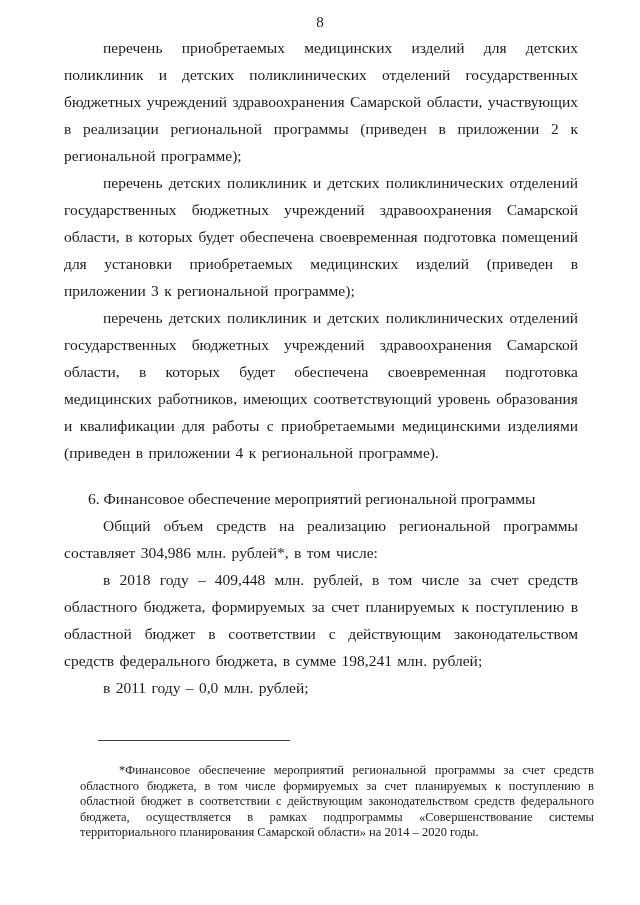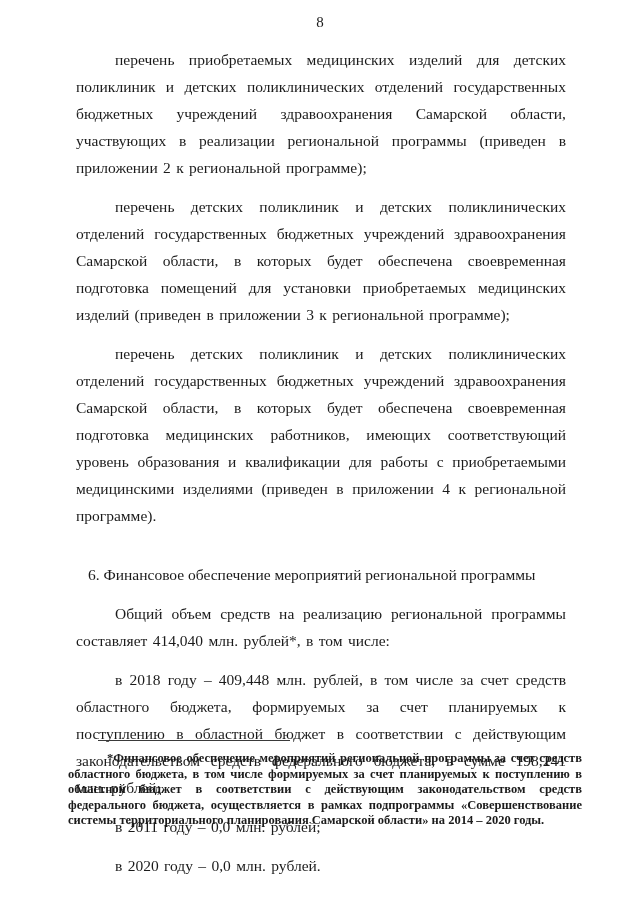--- a/index.html
+++ b/index.html
@@ -26,79 +26,77 @@
     font-size: 15px;
     line-height: 18px;
   }
   .content {
     position: absolute;
     top: 34px;
     left: 64px;
     width: 514px;
   }
   .body-para {
-    margin: 12px;
+    margin: 0;
     font-size: 15.5px;
     line-height: 27px;
     text-align: justify;
     text-indent: 39px;
     word-spacing: 1.5px;
   }
   .section-heading {
-    margin: 32px 0 0 0;
+    margin: 19px 0 0 0;
     font-size: 15.5px;
     line-height: 27px;
     text-align: left;
     text-indent: 24px;
   }
   .footnote-rule {
     position: absolute;
     top: 740px;
     left: 98px;
     width: 192px;
     height: 0;
     border-top: 1.5px solid #3a3a3a;
   }
   .footnote-text {
     position: absolute;
     top: 747px;
     left: 64px;
     width: 514px;
-    margin: 4px;
+    margin: 16px;
     font-size: 12.5px;
     line-height: 15.5px;
     text-align: justify;
     text-indent: 39px;
-    font-weight: bold;
   }
 </style>
 </head>
 <body>
 
 <div class="page">
 
   <div class="page-number">8</div>
 
   <div class="content">
 
     <p class="body-para">перечень приобретаемых медицинских изделий для детских поликлиник и детских поликлинических отделений государственных бюджетных учреждений здравоохранения Самарской области, участвующих в реализации региональной программы (приведен в приложении 2 к региональной программе);</p>
 
     <p class="body-para">перечень детских поликлиник и детских поликлинических отделений государственных бюджетных учреждений здравоохранения Самарской области, в которых будет обеспечена своевременная подготовка помещений для установки приобретаемых медицинских изделий (приведен в приложении 3 к региональной программе);</p>
 
     <p class="body-para">перечень детских поликлиник и детских поликлинических отделений государственных бюджетных учреждений здравоохранения Самарской области, в которых будет обеспечена своевременная подготовка медицинских работников, имеющих соответствующий уровень образования и квалификации для работы с приобретаемыми медицинскими изделиями (приведен в приложении 4 к региональной программе).</p>
 
     <p class="section-heading">6. Финансовое обеспечение мероприятий региональной программы</p>
 
-    <p class="body-para">Общий объем средств на реализацию региональной программы составляет 414,040 млн. рублей*, в том числе:</p>
+    <p class="body-para">Общий объем средств на реализацию региональной программы составляет 304,986 млн. рублей*, в том числе:</p>
 
     <p class="body-para">в 2018 году – 409,448 млн. рублей, в том числе за счет средств областного бюджета, формируемых за счет планируемых к поступлению в областной бюджет в соответствии с действующим законодательством средств федерального бюджета, в сумме 198,241 млн. рублей;</p>
 
     <p class="body-para">в 2011 году – 0,0 млн. рублей;</p>
 
-    <p class="body-para">в 2020 году – 0,0 млн. рублей.</p>
 
   </div>
 
   <div class="footnote-rule"></div>
 
   <p class="footnote-text">*Финансовое обеспечение мероприятий региональной программы за счет средств областного бюджета, в том числе формируемых за счет планируемых к поступлению в областной бюджет в соответствии с действующим законодательством средств федерального бюджета, осуществляется в рамках подпрограммы «Совершенствование системы территориального планирования Самарской области» на 2014 – 2020 годы.</p>
 
 </div>
 
 </body></html>

